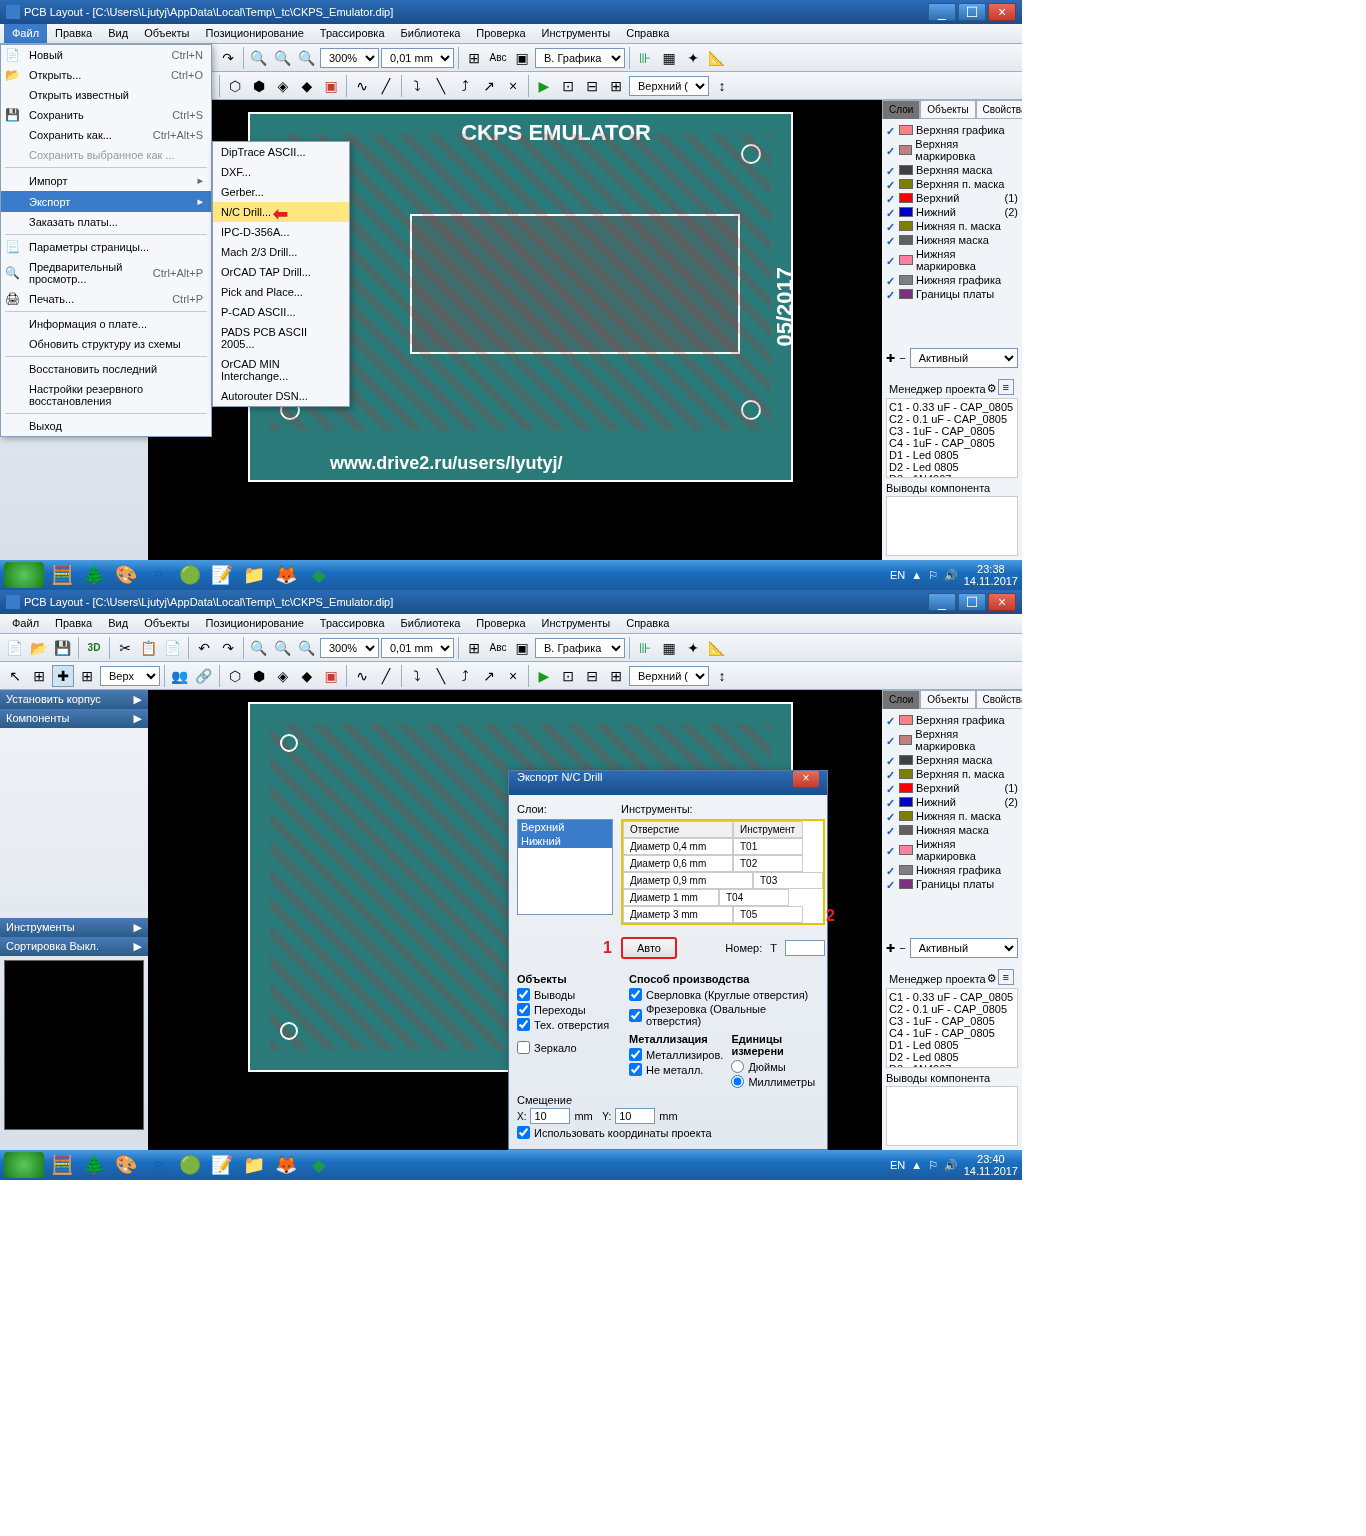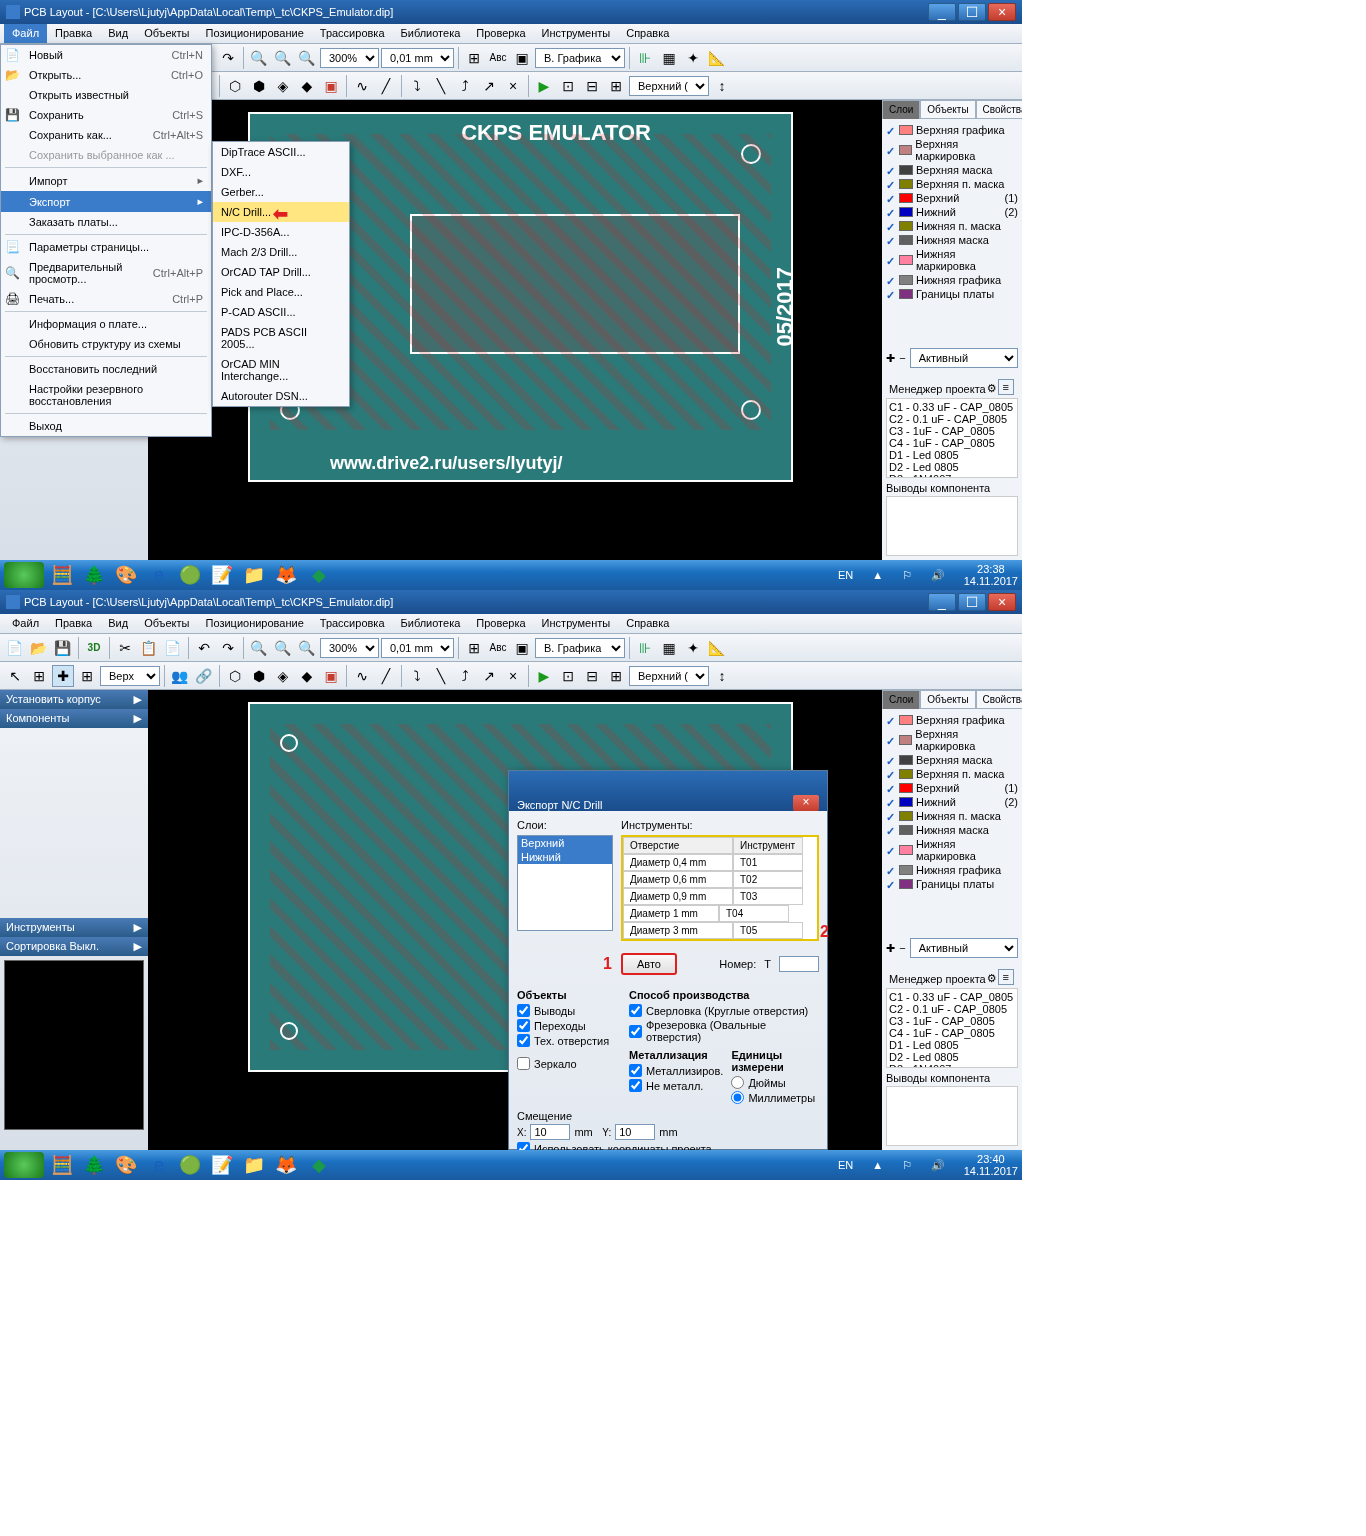--- a/index.html
+++ b/index.html
@@ -30,35 +30,35 @@
 .layers{padding:4px;}
 .layer{display:flex;align-items:center;gap:3px;padding:1px 0;font-size:10px;}
 .chk{width:10px;height:10px;color:#1a5fbf;font-weight:bold;}
 .swatch{width:14px;height:10px;border:1px solid #666;}
 .footer-right{margin-top:auto;padding:4px;display:flex;gap:4px;align-items:center;}
 .statusbar{height:20px;background:linear-gradient(#f5f7fa,#e3e9f0);display:flex;align-items:center;padding:0 8px;border-top:1px solid #a0b0c0;}
 .statusbar span{margin-left:12px;}
 .taskbar{height:30px;background:linear-gradient(#4a9be0,#1a6fbf 40%,#1a5a9f);display:flex;align-items:center;padding:0 4px;gap:6px;}
 .startbtn{width:40px;height:26px;background:radial-gradient(circle,#5ac95a,#1a7a1a);border-radius:4px;}
 .tbicon{width:26px;height:26px;display:flex;align-items:center;justify-content:center;font-size:18px;}
-.tray{margin-left:auto;display:flex;align-items:center;gap:19px;color:#fff;font-size:10px;}
+.tray{margin-left:auto;display:flex;align-items:center;gap:6px;color:#fff;font-size:10px;}
 .filemenu{position:absolute;top:44px;left:0;width:212px;background:#f5f7fa;border:1px solid #8aa0b8;box-shadow:2px 2px 6px rgba(0,0,0,0.3);z-index:10;}
 .filemenu .item{display:flex;align-items:center;padding:4px 8px 4px 28px;position:relative;}
 .filemenu .item .icn{position:absolute;left:4px;font-size:12px;}
 .filemenu .item .short{margin-left:auto;color:#666;}
 .filemenu .item.active{background:#3a7cc9;color:#fff;}
 .filemenu .sepline{height:1px;background:#c0cad5;margin:2px 4px;}
 .submenu{position:absolute;top:141px;left:212px;width:138px;background:#f5f7fa;border:1px solid #8aa0b8;box-shadow:2px 2px 6px rgba(0,0,0,0.3);z-index:11;}
 .submenu .item{padding:4px 8px;}
 .submenu .item.highlight{background:#ffe680;}
 .arrow-red{position:absolute;top:1px;left:60px;color:#e02020;font-size:18px;font-weight:bold;}
 .pcb{position:absolute;left:100px;top:12px;width:545px;height:370px;background:#2a7a7a;border:2px solid #fff;}
 .pcb .text{color:#fff;font-size:22px;font-weight:bold;position:absolute;}
 .dialog{position:absolute;left:360px;top:80px;width:320px;height:380px;background:linear-gradient(#f0f3f7,#e3e9f0);border:1px solid #5a7a9a;box-shadow:3px 3px 10px rgba(0,0,0,0.4);z-index:20;}
-.dialog .dtitle{height:40px;background:linear-gradient(#2b6cb5,#1a4d8c);color:#fff;display:flex;align-items:flex-end;padding:0 8px;}
+.dialog .dtitle{height:24px;background:linear-gradient(#2b6cb5,#1a4d8c);color:#fff;display:flex;align-items:flex-start;padding:0 8px;}
 .dialog .dtitle .x{margin-left:auto;width:26px;height:16px;background:linear-gradient(#e86a5b,#c43d2e);border-radius:2px;text-align:center;font-size:12px;}
 .dialog .body{padding:8px;display:flex;gap:8px;}
 .dialog .col{display:flex;flex-direction:column;gap:4px;}
 .dialog label{font-size:11px;}
 .dialog .listbox{width:96px;height:96px;background:#fff;border:1px solid #7a97b5;}
 .dialog .listbox .sel{background:#3a7cc9;color:#fff;padding:1px 3px;}
 .dialog .tbl{background:#fff;border:2px solid #e6c400;}
 .dialog .tbl .row{display:flex;}
 .dialog .tbl .cell{border:1px solid #ccc;padding:2px 6px;font-size:10px;}
 .dialog .tbl .cell.h{background:#f0f0f0;}
@@ -534,21 +534,21 @@
                 </div>
             <div class="row">
                   <div class="cell" style="width:110px;">Диаметр 0,4 mm</div>
                   <div class="cell" style="width:70px;">T01</div>
                 </div>
             <div class="row">
                   <div class="cell" style="width:110px;">Диаметр 0,6 mm</div>
                   <div class="cell" style="width:70px;">T02</div>
                 </div>
             <div class="row">
-                  <div class="cell" style="width:110px;">Диаметр 0,9 mm</div>
+                  <div class="cell" style="width:130px;">Диаметр 0,9 mm</div>
                   <div class="cell" style="width:70px;">T03</div>
                 </div>
             <div class="row">
                   <div class="cell" style="width:96px;">Диаметр 1 mm</div>
                   <div class="cell" style="width:70px;">T04</div>
                 </div>
             <div class="row">
                   <div class="cell" style="width:110px;">Диаметр 3 mm</div>
                   <div class="cell" style="width:70px;">T05</div>
                 </div>

